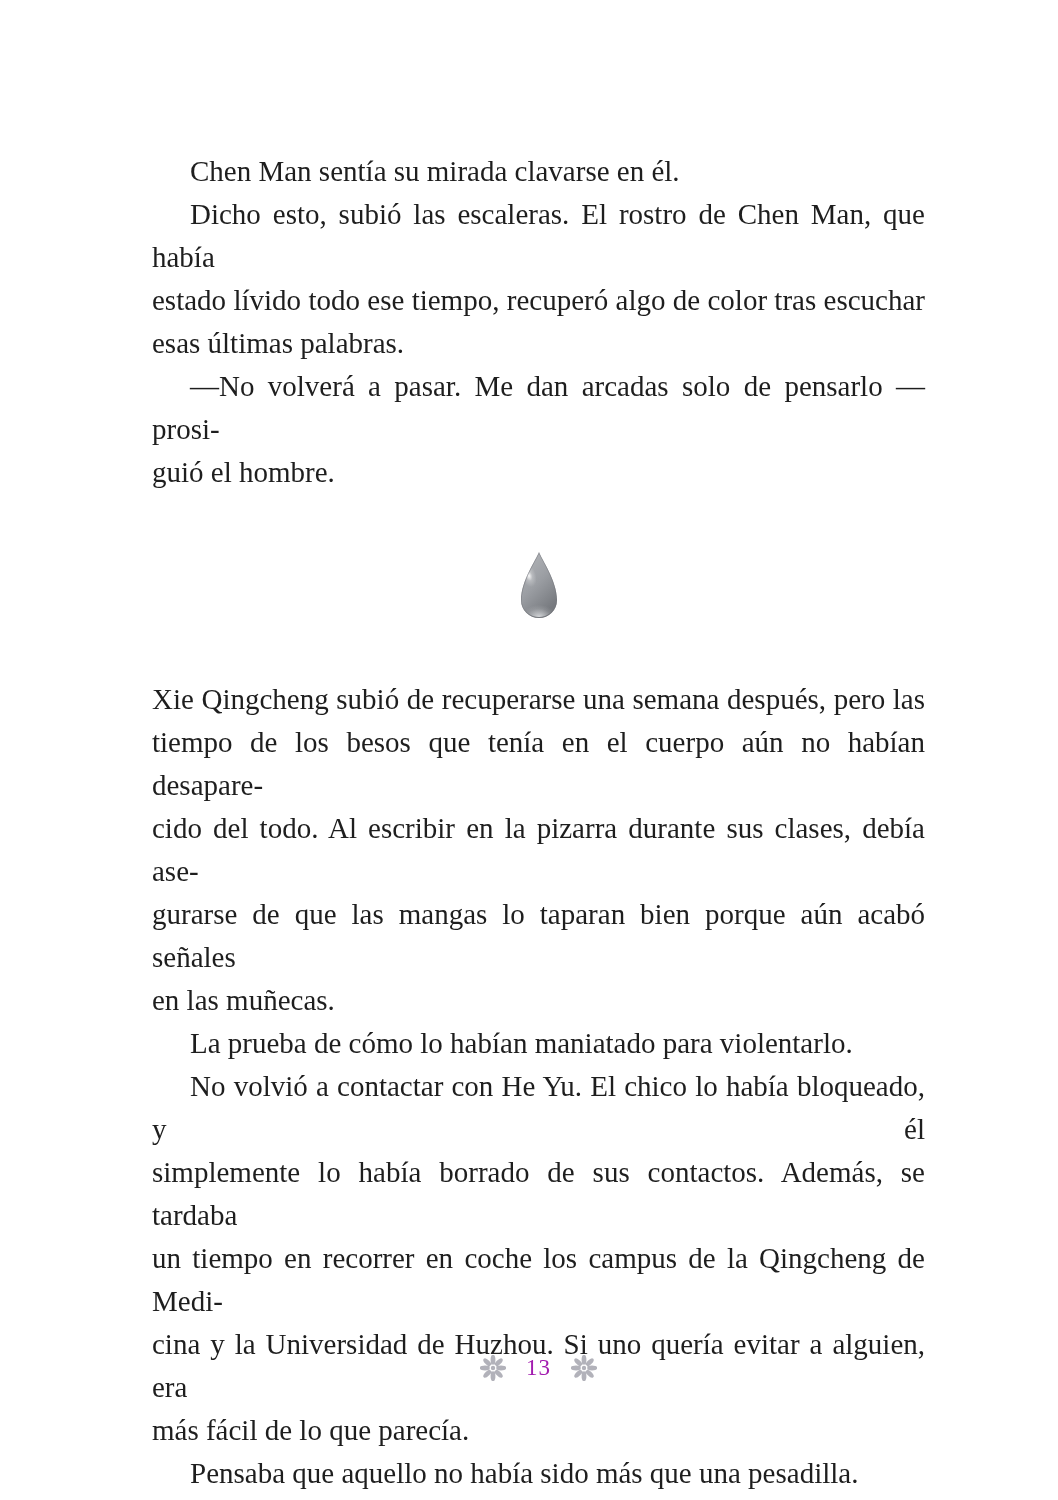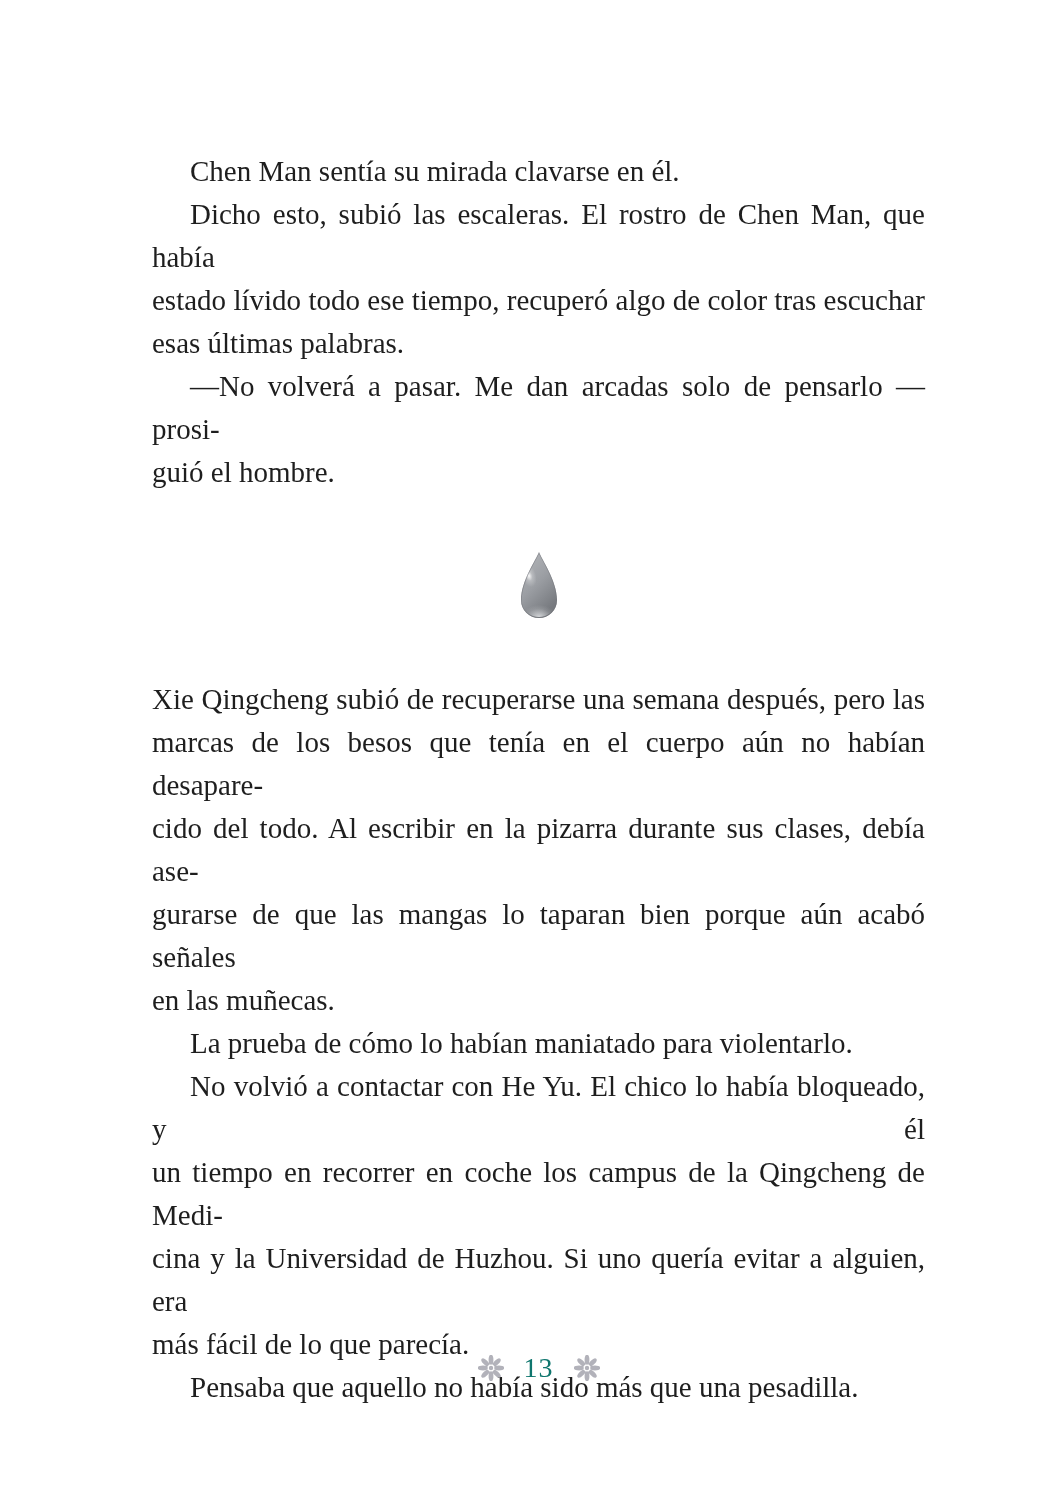--- a/index.html
+++ b/index.html
@@ -48,23 +48,23 @@
     position: absolute;
     left: 152px;
     top: 1348px;
     width: 773px;
     display: flex;
     align-items: center;
     justify-content: center;
     gap: 20px;
   }
   .page-number {
-    font-size: 28px;
+    font-size: 23px;
     line-height: 40px;
-    color: #0f766e;
+    color: #a21caf;
     letter-spacing: 1px;
   }
   .flower-svg { width: 26px; height: 26px; display: block; }
 </style>
 </head>
 <body>
 
 <div class="page">
 
   <div class="flow">
@@ -110,30 +110,31 @@
           <ellipse cx="20" cy="56" rx="14" ry="10" fill="url(#dropSheen)"></ellipse>
           <ellipse cx="13" cy="27" rx="8" ry="13" fill="url(#dropHi)" transform="rotate(-18 13 27)"></ellipse>
           <path d="M20 1 C 22.5 8 38 30 38 49 A 18 18 0 0 1 2 49 C 2 30 17.5 8 20 1 Z" fill="none" stroke="#6d7075" stroke-opacity="0.55" stroke-width="1.4"></path>
         </g>
       </svg>
     </div>
 
     <section>
         <div class="paragraph">
           <div class="line">Xie Qingcheng subió de recuperarse una semana después, pero las</div>
-          <div class="line">marcas de los besos que tenía en el cuerpo aún no habían desapare-</div>
+          <div class="line">tiempo de los besos que tenía en el cuerpo aún no habían desapare-</div>
           <div class="line">cido del todo. Al escribir en la pizarra durante sus clases, debía ase-</div>
           <div class="line">gurarse de que las mangas lo taparan bien porque aún acabó señales</div>
           <div class="line last">en las muñecas.</div>
         </div>
         <div class="paragraph indent">
           <div class="line last">La prueba de cómo lo habían maniatado para violentarlo.</div>
         </div>
         <div class="paragraph indent">
           <div class="line">No volvió a contactar con He Yu. El chico lo había bloqueado, y él</div>
+          <div class="line">simplemente lo había borrado de sus contactos. Además, se tardaba</div>
           <div class="line">un tiempo en recorrer en coche los campus de la Qingcheng de Medi-</div>
           <div class="line">cina y la Universidad de Huzhou. Si uno quería evitar a alguien, era</div>
           <div class="line last">más fácil de lo que parecía.</div>
         </div>
         <div class="paragraph indent">
           <div class="line last">Pensaba que aquello no había sido más que una pesadilla.</div>
         </div>
       </section>
   </div>
 

